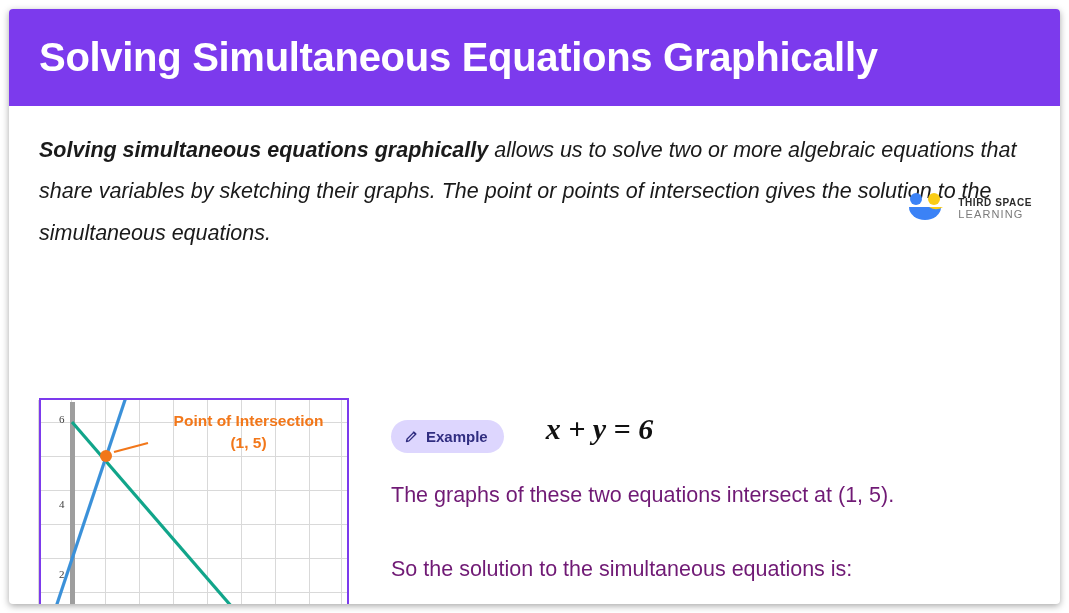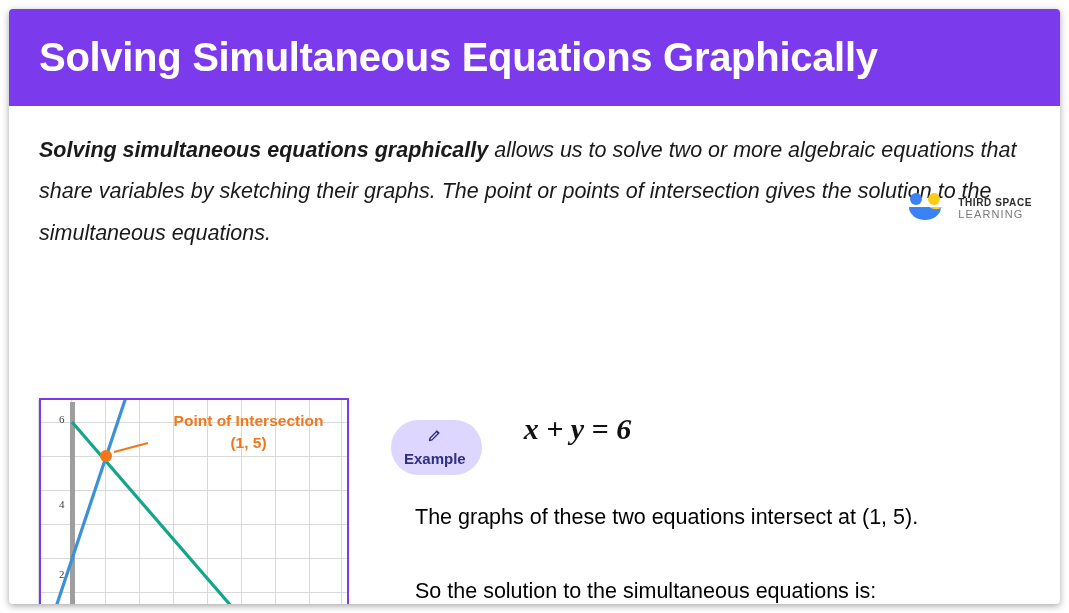--- a/index.html
+++ b/index.html
@@ -116,40 +116,38 @@
     display: inline-flex;
     align-items: center;
     gap: 7px;
     background: #ddd6fe;
     color: #312e81;
     border-radius: 999px;
     padding: 8px 16px 8px 13px;
     font-size: 15px;
     font-weight: bold;
     margin-top: 8px;
-    flex-direction: column;
   }
   .pencil-icon svg { display: block; }
   .eqs {
     margin-left: 30px;
     font-family: "Liberation Serif", serif;
     font-size: 30px;
     font-weight: bold;
     color: #111111;
   }
   .eq1 { padding-left: 12px; }
   .eq2 { margin-top: 9px; padding-left: 0px; }
   .math-i { font-style: italic; }
 
   .para {
     margin-top: 26px;
     font-size: 21.5px;
-    color: #000000;
+    color: #701a75;
     line-height: 1.5;
-    margin-left: 24px;
   }
   .para2 { margin-top: 42px; }
 
   
   .logo {
     position: absolute;
     right: 28px;
     bottom: 28px;
     display: flex;
     align-items: center;

